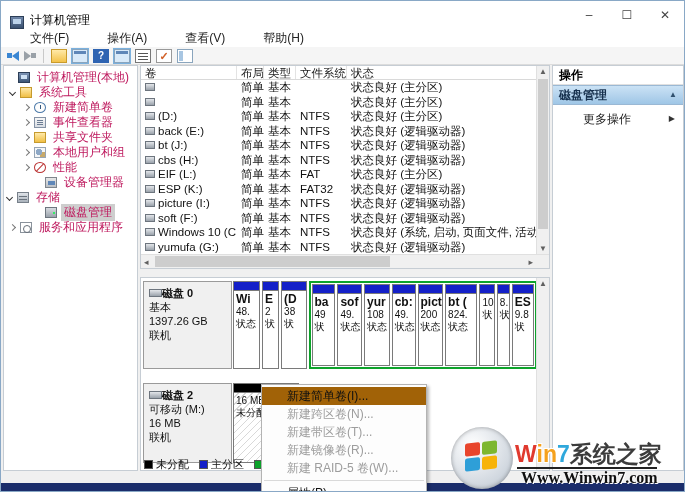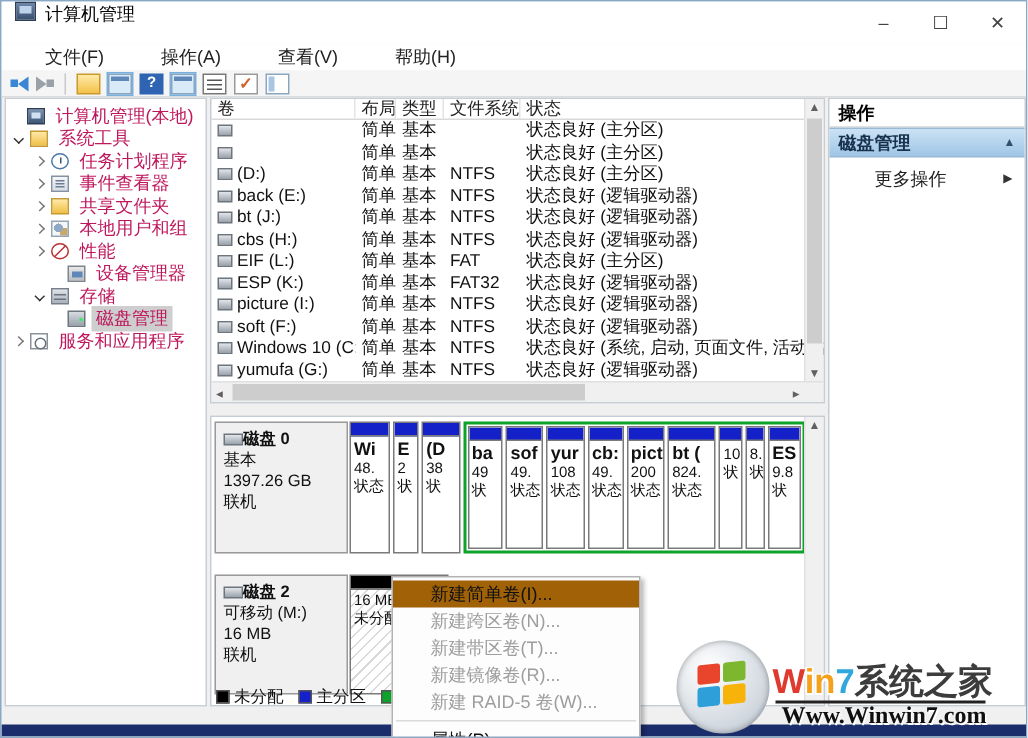--- a/index.html
+++ b/index.html
@@ -1,19 +1,19 @@
 <!DOCTYPE html>
 <html><head>
 <meta charset="utf-8">
 <style>
   html,body{margin:0;padding:0;background:#fff;}
   *{box-sizing:border-box;font-family:"Liberation Sans",sans-serif;}
   .screen{position:relative;width:685px;height:492px;overflow:hidden;background:#f0f0f0;border:1px solid #89a8c6;}
   
-  .titlebar{position:absolute;left:0;top:0;width:100%;height:28px;background:#fff;display:flex;align-items:flex-start;}
+  .titlebar{position:absolute;left:0;top:0;width:100%;height:28px;background:#fff;display:flex;align-items:flex-end;}
   .app-icon{width:14px;height:13px;margin:0 6px 0 9px;background:linear-gradient(#6f86a8,#39506f);border:1px solid #2c3e57;position:relative;}
   .app-icon::after{content:"";position:absolute;left:2px;top:2px;right:2px;bottom:4px;background:#bcd3ea;}
   .title-text{font-size:12px;color:#000;}
   .win-btns{margin-left:auto;display:flex;height:100%;}
   .win-btn{width:38px;height:100%;display:flex;align-items:center;justify-content:center;font-size:12px;color:#444;}
   
   .menubar{position:absolute;left:0;top:28px;width:100%;height:18px;background:#fff;display:flex;align-items:center;font-size:12px;color:#222;}
   .menubar span{padding:0 9px;margin-left:20px;}
   
   .toolbar{position:absolute;left:0;top:46px;width:100%;height:18px;background:#f5f5f5;border-bottom:1px solid #dcdcdc;display:flex;align-items:center;padding-left:6px;gap:5px;}
@@ -171,21 +171,21 @@
         <span class="lbl">计算机管理(本地)</span>
       </div>
     <div class="titem" style="padding-left:6px">
         <i class="chev open"></i>
         <span class="ti ti-folder"></span>
         <span class="lbl">系统工具</span>
       </div>
     <div class="titem" style="padding-left:20px">
         <i class="chev closed"></i>
         <span class="ti ti-clock"></span>
-        <span class="lbl">任务计划程序</span>
+        <span class="lbl">新建简单卷</span>
       </div>
     <div class="titem" style="padding-left:20px">
         <i class="chev closed"></i>
         <span class="ti ti-log"></span>
         <span class="lbl">事件查看器</span>
       </div>
     <div class="titem" style="padding-left:20px">
         <i class="chev closed"></i>
         <span class="ti ti-folder"></span>
         <span class="lbl">共享文件夹</span>
@@ -198,21 +198,21 @@
     <div class="titem" style="padding-left:20px">
         <i class="chev closed"></i>
         <span class="ti ti-perf"></span>
         <span class="lbl">性能</span>
       </div>
     <div class="titem" style="padding-left:31px">
         <i class="chev none"></i>
         <span class="ti ti-device"></span>
         <span class="lbl">设备管理器</span>
       </div>
-    <div class="titem" style="padding-left:20px">
+    <div class="titem" style="padding-left:3px">
         <i class="chev open"></i>
         <span class="ti ti-storage"></span>
         <span class="lbl">存储</span>
       </div>
     <div class="titem sel" style="padding-left:31px">
         <i class="chev none"></i>
         <span class="ti ti-disk"></span>
         <span class="lbl">磁盘管理</span>
       </div>
     <div class="titem" style="padding-left:6px">

